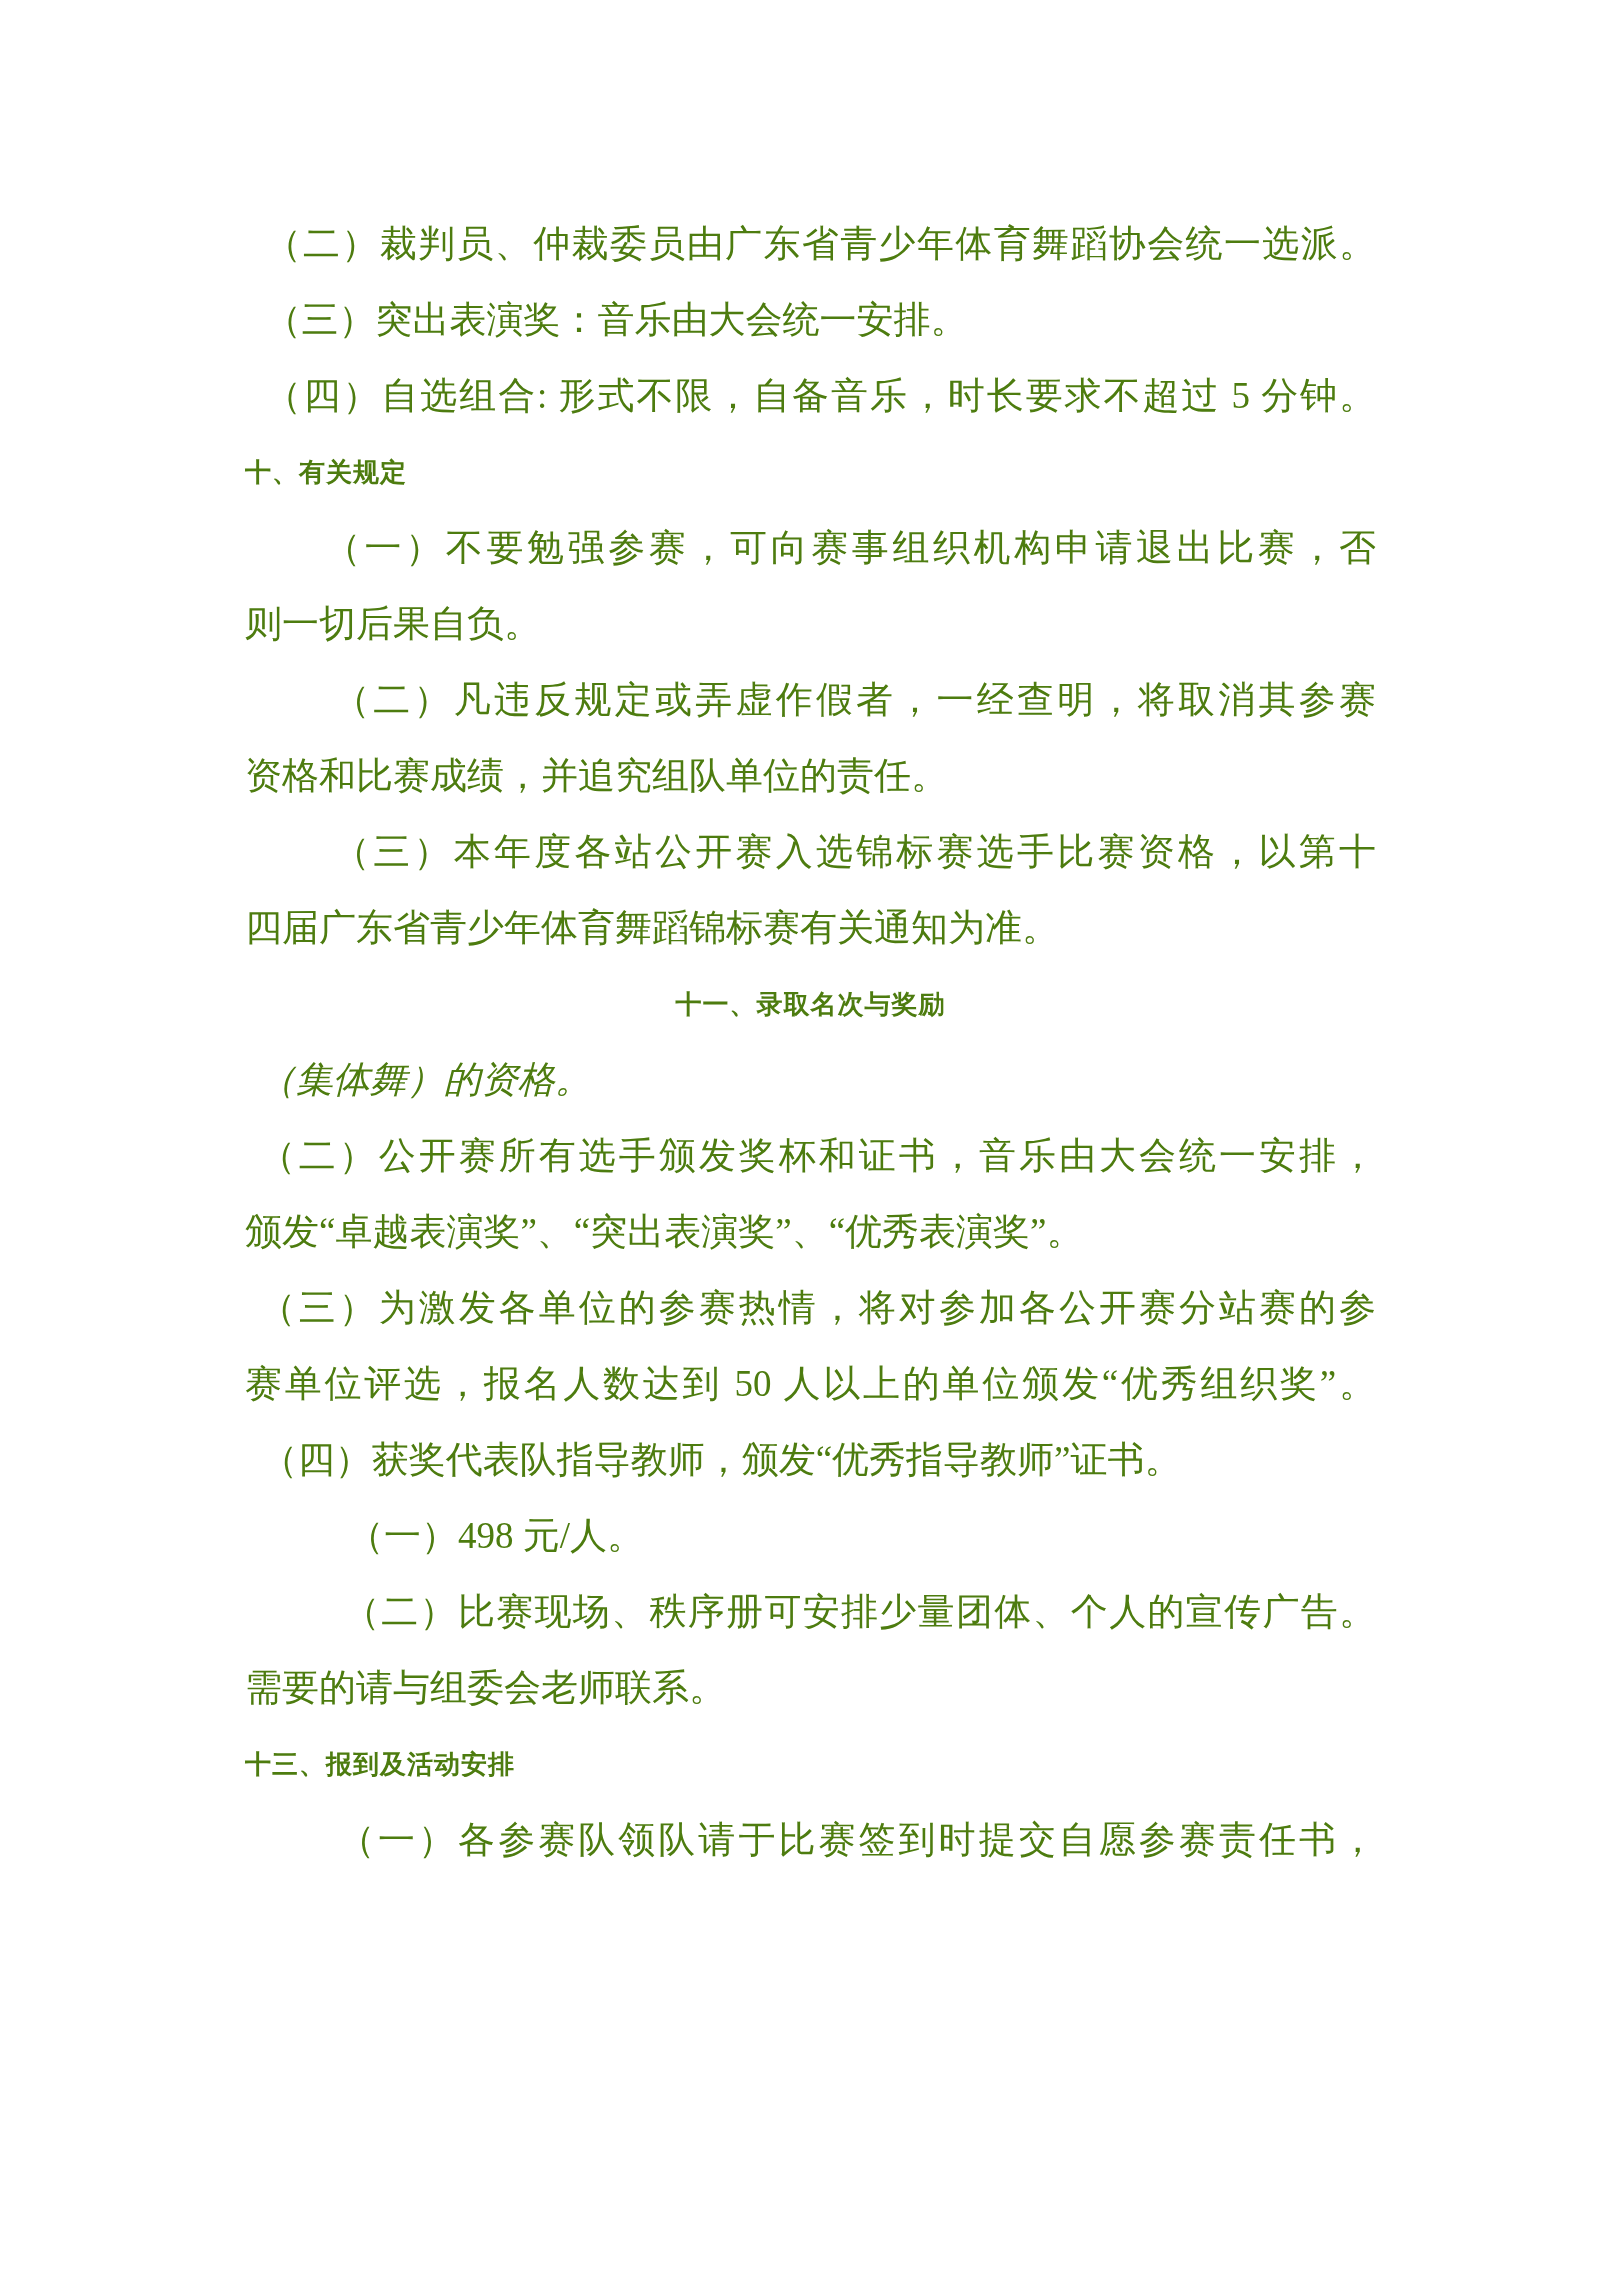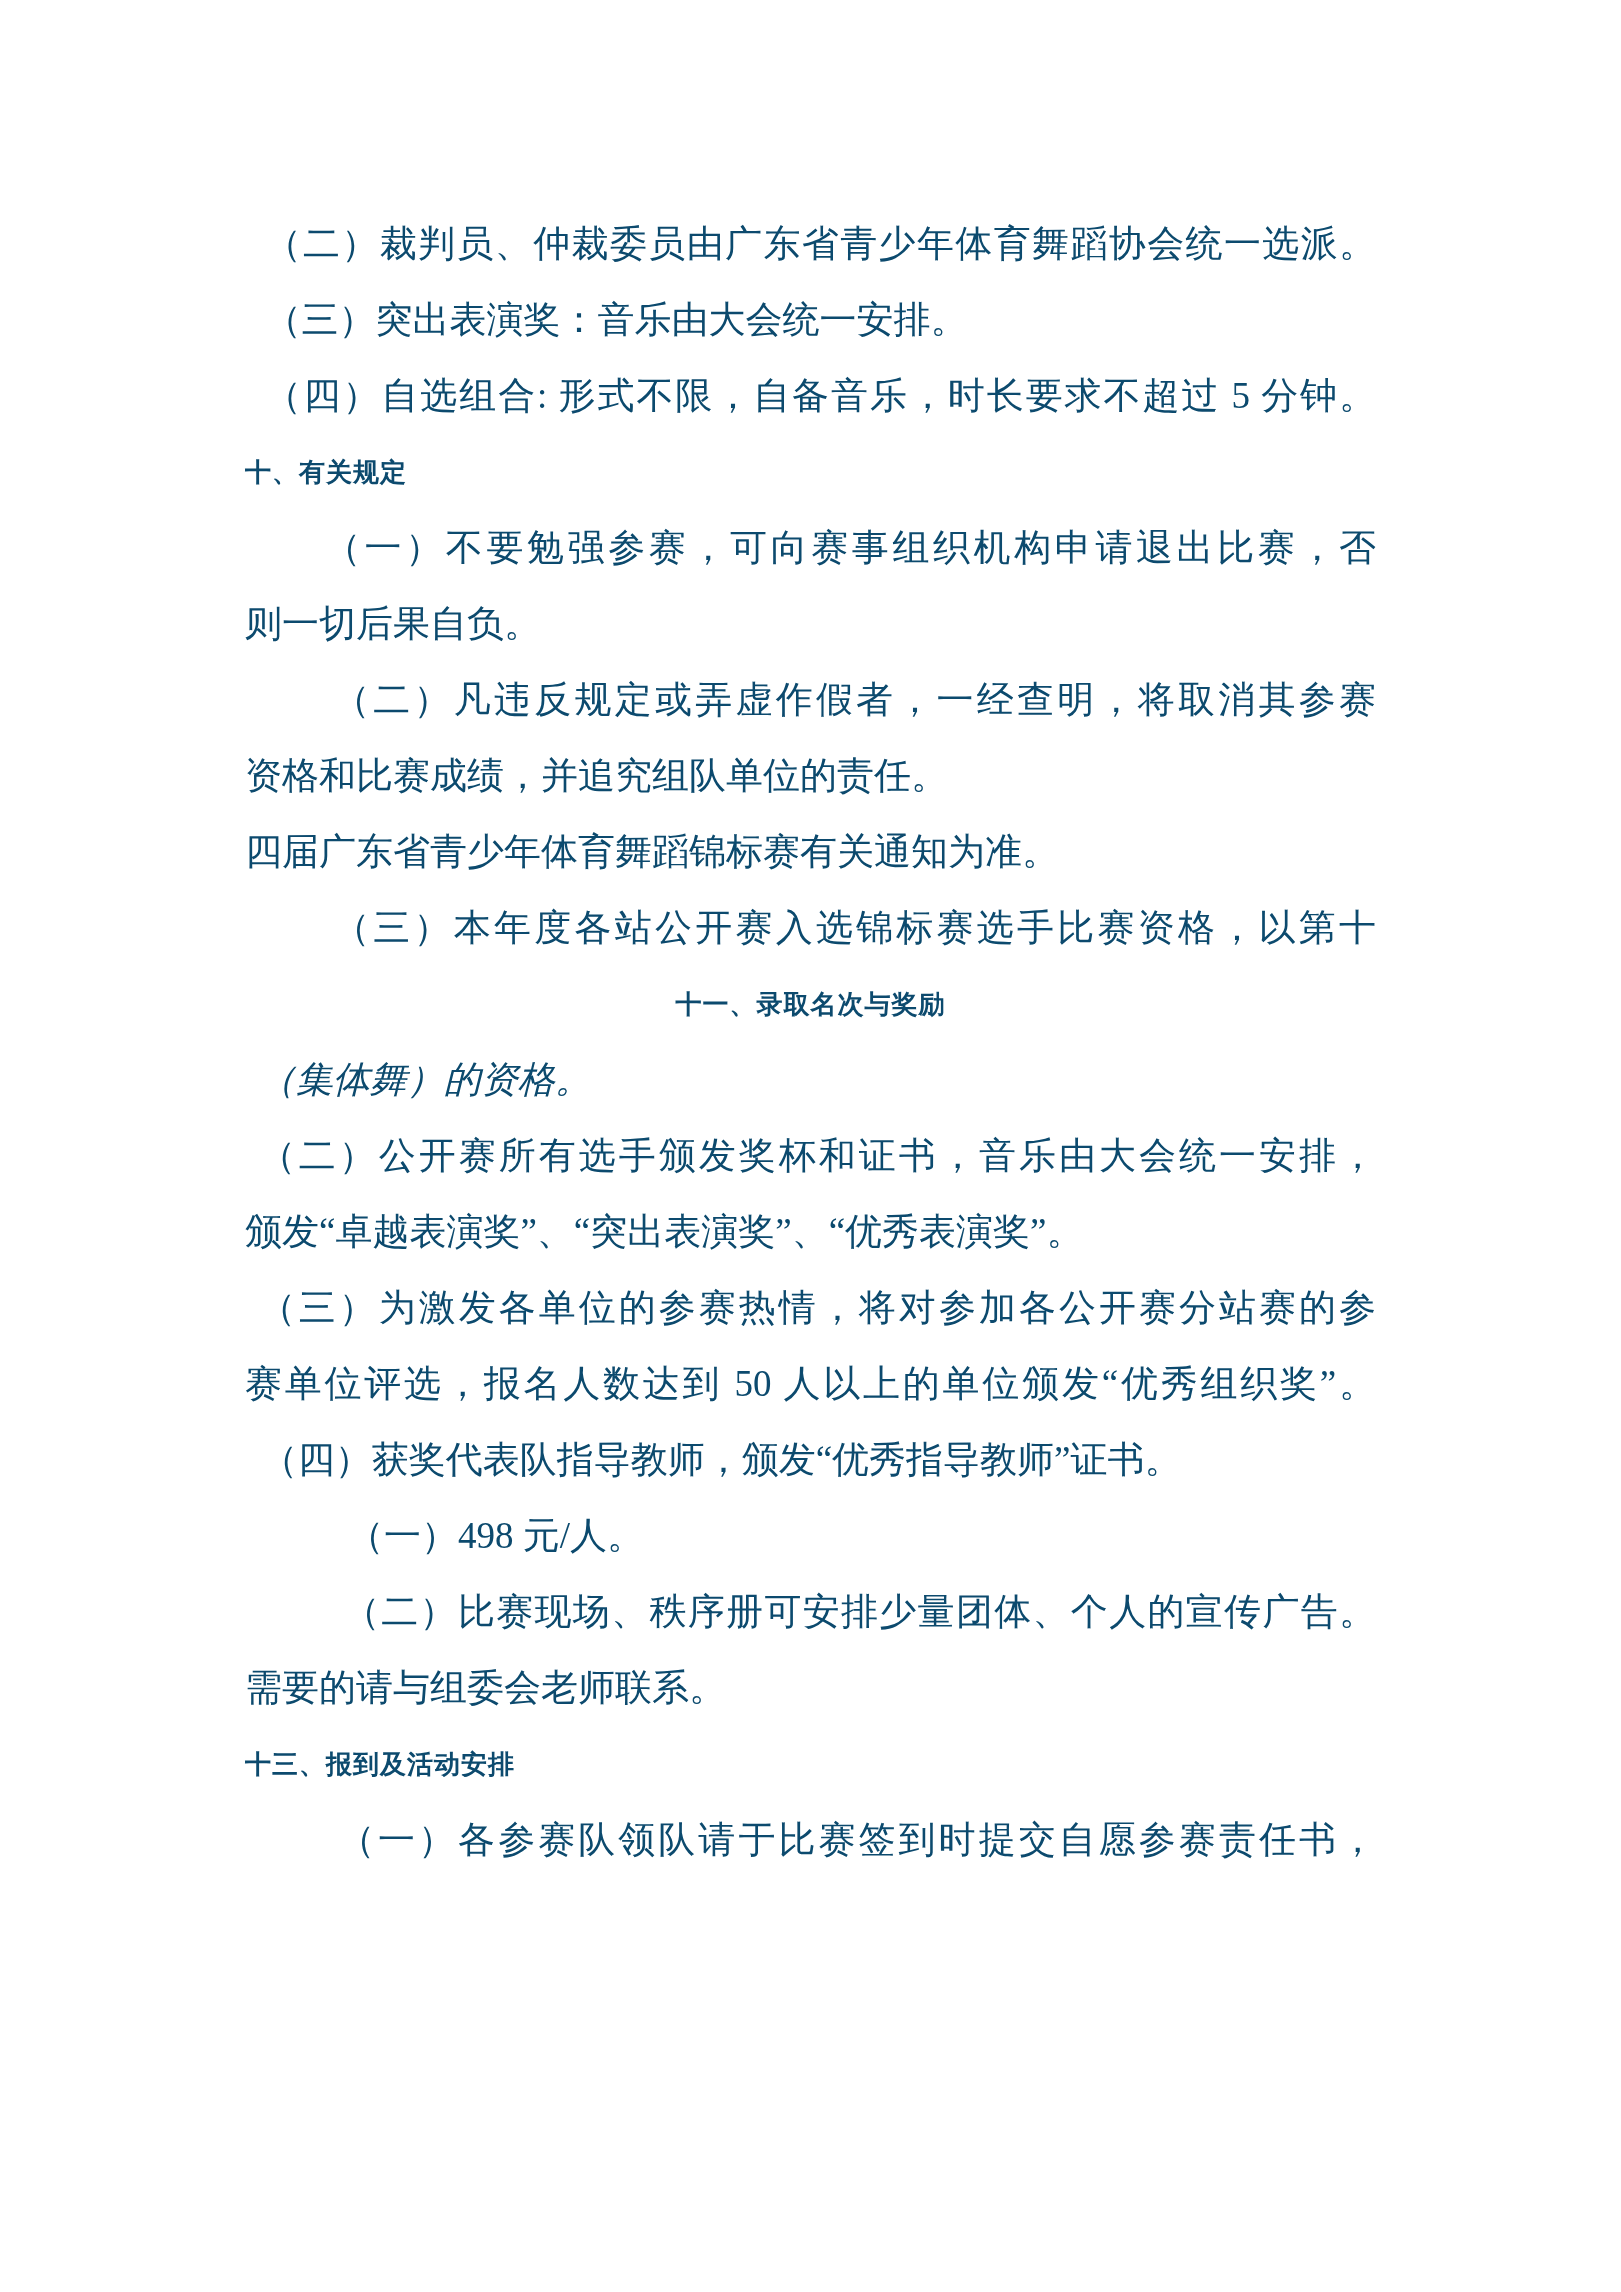--- a/index.html
+++ b/index.html
@@ -24,21 +24,21 @@
   .doc-body {
     position: absolute;
     left: 245px;
     top: 206px;
     width: 1131px;
   }
   .line {
     font-family: "Liberation Serif", "DejaVu Serif", serif;
     font-size: 37px;
     line-height: 76px;
-    color: #0c4a6e;
+    color: #4d7c0f;
     white-space: normal;
     text-align: left;
   }
   .line.justify {
     text-align: justify;
     text-align-last: justify;
   }
   .line.heading {
     font-family: "Liberation Sans", "DejaVu Sans", sans-serif;
     font-weight: 700;
@@ -53,22 +53,22 @@
 <div class="page" style="background: rgb(255, 255, 255);">
   <div class="doc-body">
       <div class="line justify" style="padding-left: 19.6px;">（二）裁判员、仲裁委员由广东省青少年体育舞蹈协会统一选派。</div>
       <div class="line" style="padding-left: 19.6px;">（三）突出表演奖：音乐由大会统一安排。</div>
       <div class="line justify" style="padding-left: 19.6px;">（四）自选组合: 形式不限，自备音乐，时长要求不超过 5 分钟。</div>
       <div class="line heading" style="padding-left: 0px;">十、有关规定</div>
       <div class="line justify" style="padding-left: 79px;">（一）不要勉强参赛，可向赛事组织机构申请退出比赛，否</div>
       <div class="line" style="padding-left: 0px;">则一切后果自负。</div>
       <div class="line justify" style="padding-left: 88px;">（二）凡违反规定或弄虚作假者，一经查明，将取消其参赛</div>
       <div class="line" style="padding-left: 0px;">资格和比赛成绩，并追究组队单位的责任。</div>
+      <div class="line justify" style="padding-left: 88px;">（三）本年度各站公开赛入选锦标赛选手比赛资格，以第十</div>
       <div class="line" style="padding-left: 0px;">四届广东省青少年体育舞蹈锦标赛有关通知为准。</div>
-      <div class="line justify" style="padding-left: 88px;">（三）本年度各站公开赛入选锦标赛选手比赛资格，以第十</div>
       <div class="line heading" style="padding-left: 0px; text-align: center;">十一、录取名次与奖励</div>
       <div class="line" style="padding-left: 13.7px; font-style: italic;">（集体舞）的资格。</div>
       <div class="line justify" style="padding-left: 13.7px;">（二）公开赛所有选手颁发奖杯和证书，音乐由大会统一安排，</div>
       <div class="line" style="padding-left: 0px;">颁发“卓越表演奖”、“突出表演奖”、“优秀表演奖”。</div>
       <div class="line justify" style="padding-left: 13.7px;">（三）为激发各单位的参赛热情，将对参加各公开赛分站赛的参</div>
       <div class="line justify" style="padding-left: 0px;">赛单位评选，报名人数达到 50 人以上的单位颁发“优秀组织奖”。</div>
       <div class="line" style="padding-left: 15.7px;">（四）获奖代表队指导教师，颁发“优秀指导教师”证书。</div>
       <div class="line" style="padding-left: 102px;">（一）498 元/人。</div>
       <div class="line justify" style="padding-left: 98px;">（二）比赛现场、秩序册可安排少量团体、个人的宣传广告。</div>
       <div class="line" style="padding-left: 0px;">需要的请与组委会老师联系。</div>

